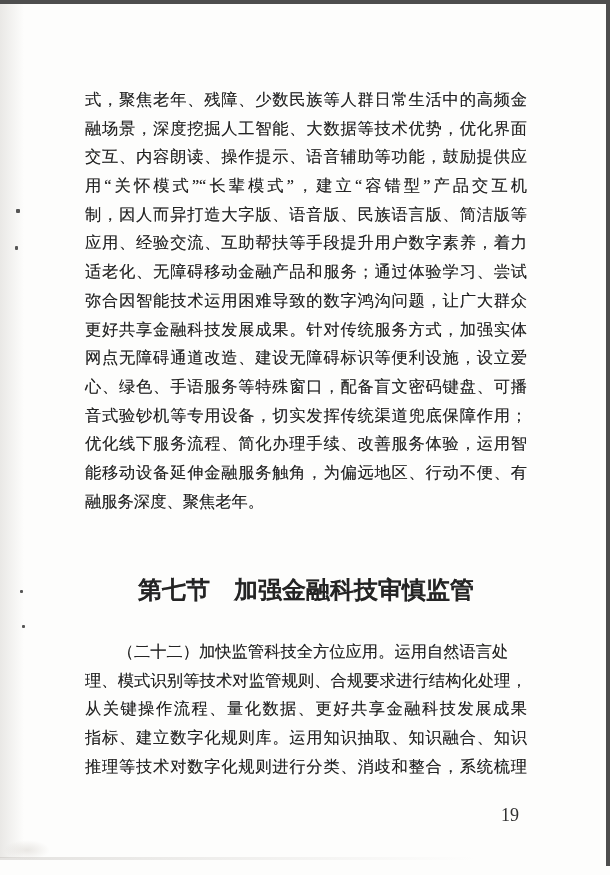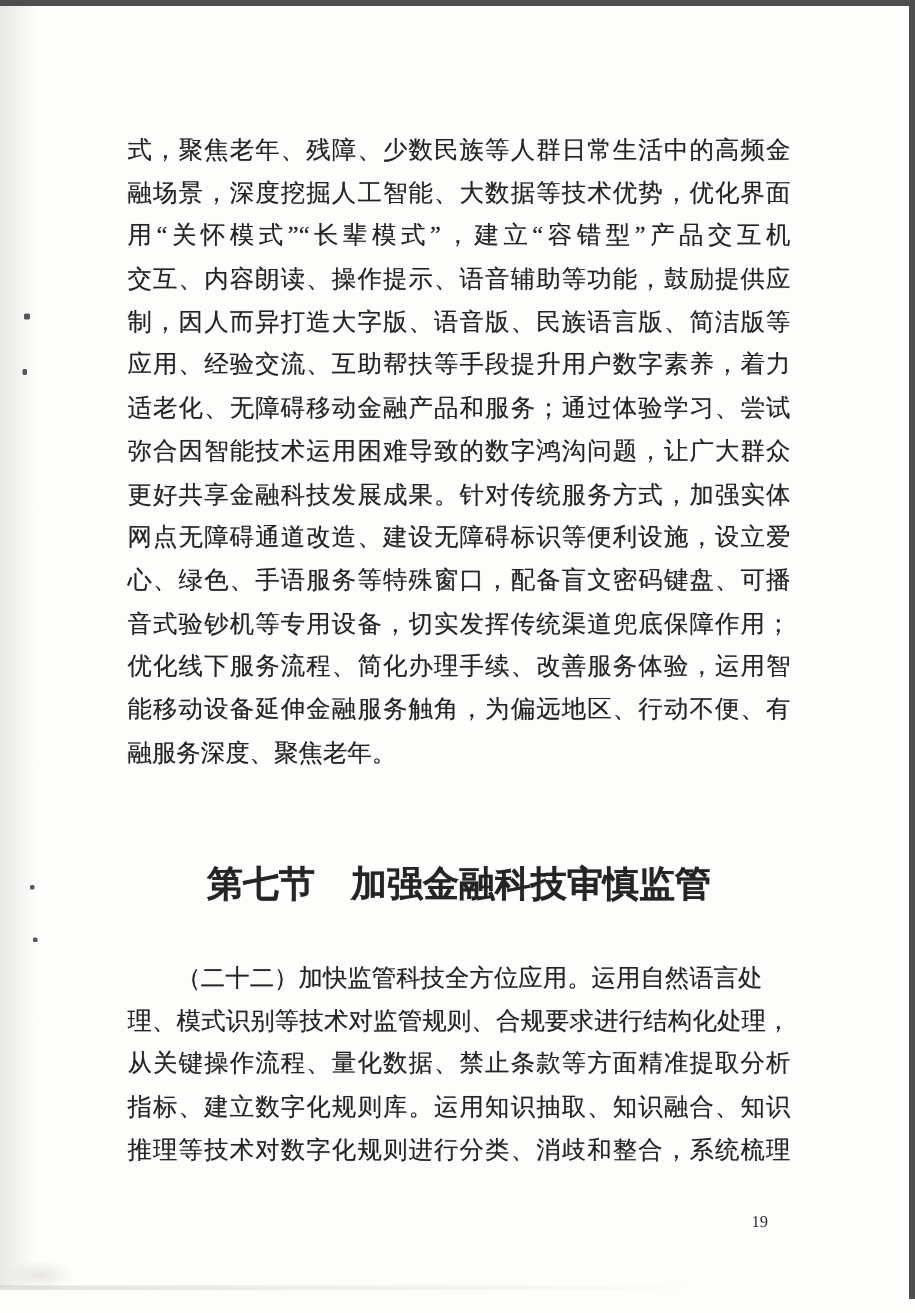--- a/index.html
+++ b/index.html
@@ -65,21 +65,21 @@
   .heading {
     position: absolute; left: 85px; top: 577px; width: 442px;
     text-align: center;
     font-weight: 700;
     font-size: 24px;
     line-height: 27px;
     text-shadow: 0 0 0.5px rgba(55,55,55,0.55);
   }
   .pagenum {
     position: absolute; left: 501px; top: 807px;
-    font-size: 11px; line-height: 16px;
+    font-size: 18px; line-height: 16px;
     color: #303030;
   }
 </style>
 </head>
 <body>
 
 <div class="page">
 
   <div class="edge-top"></div>
   <div class="edge-right"></div>
@@ -87,40 +87,40 @@
   <div class="bottom-wash"></div>
   <div class="corner-blob"></div>
   <div class="speck s1"></div>
   <div class="speck s2"></div>
   <div class="speck s3"></div>
   <div class="speck s4"></div>
 
   <div class="textcol para1">
     <div class="line">式，聚焦老年、残障、少数民族等人群日常生活中的高频金</div>
     <div class="line">融场景，深度挖掘人工智能、大数据等技术优势，优化界面</div>
+    <div class="line">交互、内容朗读、操作提示、语音辅助等功能，鼓励提供应</div>
     <div class="line">用“关怀模式”“长辈模式”，建立“容错型”产品交互机</div>
-    <div class="line">交互、内容朗读、操作提示、语音辅助等功能，鼓励提供应</div>
     <div class="line">制，因人而异打造大字版、语音版、民族语言版、简洁版等</div>
     <div class="line">应用、经验交流、互助帮扶等手段提升用户数字素养，着力</div>
     <div class="line">适老化、无障碍移动金融产品和服务；通过体验学习、尝试</div>
     <div class="line">弥合因智能技术运用困难导致的数字鸿沟问题，让广大群众</div>
     <div class="line">更好共享金融科技发展成果。针对传统服务方式，加强实体</div>
     <div class="line">网点无障碍通道改造、建设无障碍标识等便利设施，设立爱</div>
     <div class="line">心、绿色、手语服务等特殊窗口，配备盲文密码键盘、可播</div>
     <div class="line">音式验钞机等专用设备，切实发挥传统渠道兜底保障作用；</div>
     <div class="line">优化线下服务流程、简化办理手续、改善服务体验，运用智</div>
     <div class="line">能移动设备延伸金融服务触角，为偏远地区、行动不便、有</div>
     <div class="line short">融服务深度、聚焦老年。</div>
   </div>
 
   <div class="heading">第七节　加强金融科技审慎监管</div>
 
   <div class="textcol para2">
     <div class="line first-indent short">（二十二）加快监管科技全方位应用。运用自然语言处</div>
     <div class="line">理、模式识别等技术对监管规则、合规要求进行结构化处理，</div>
-    <div class="line">从关键操作流程、量化数据、禁止条款等方面精准提取分析</div>
+    <div class="line">从关键操作流程、量化数据、更好共享金融科技发展成果</div>
     <div class="line">指标、建立数字化规则库。运用知识抽取、知识融合、知识</div>
     <div class="line">推理等技术对数字化规则进行分类、消歧和整合，系统梳理</div>
   </div>
 
   <div class="pagenum">19</div>
 
 </div>
 
 </body></html>

